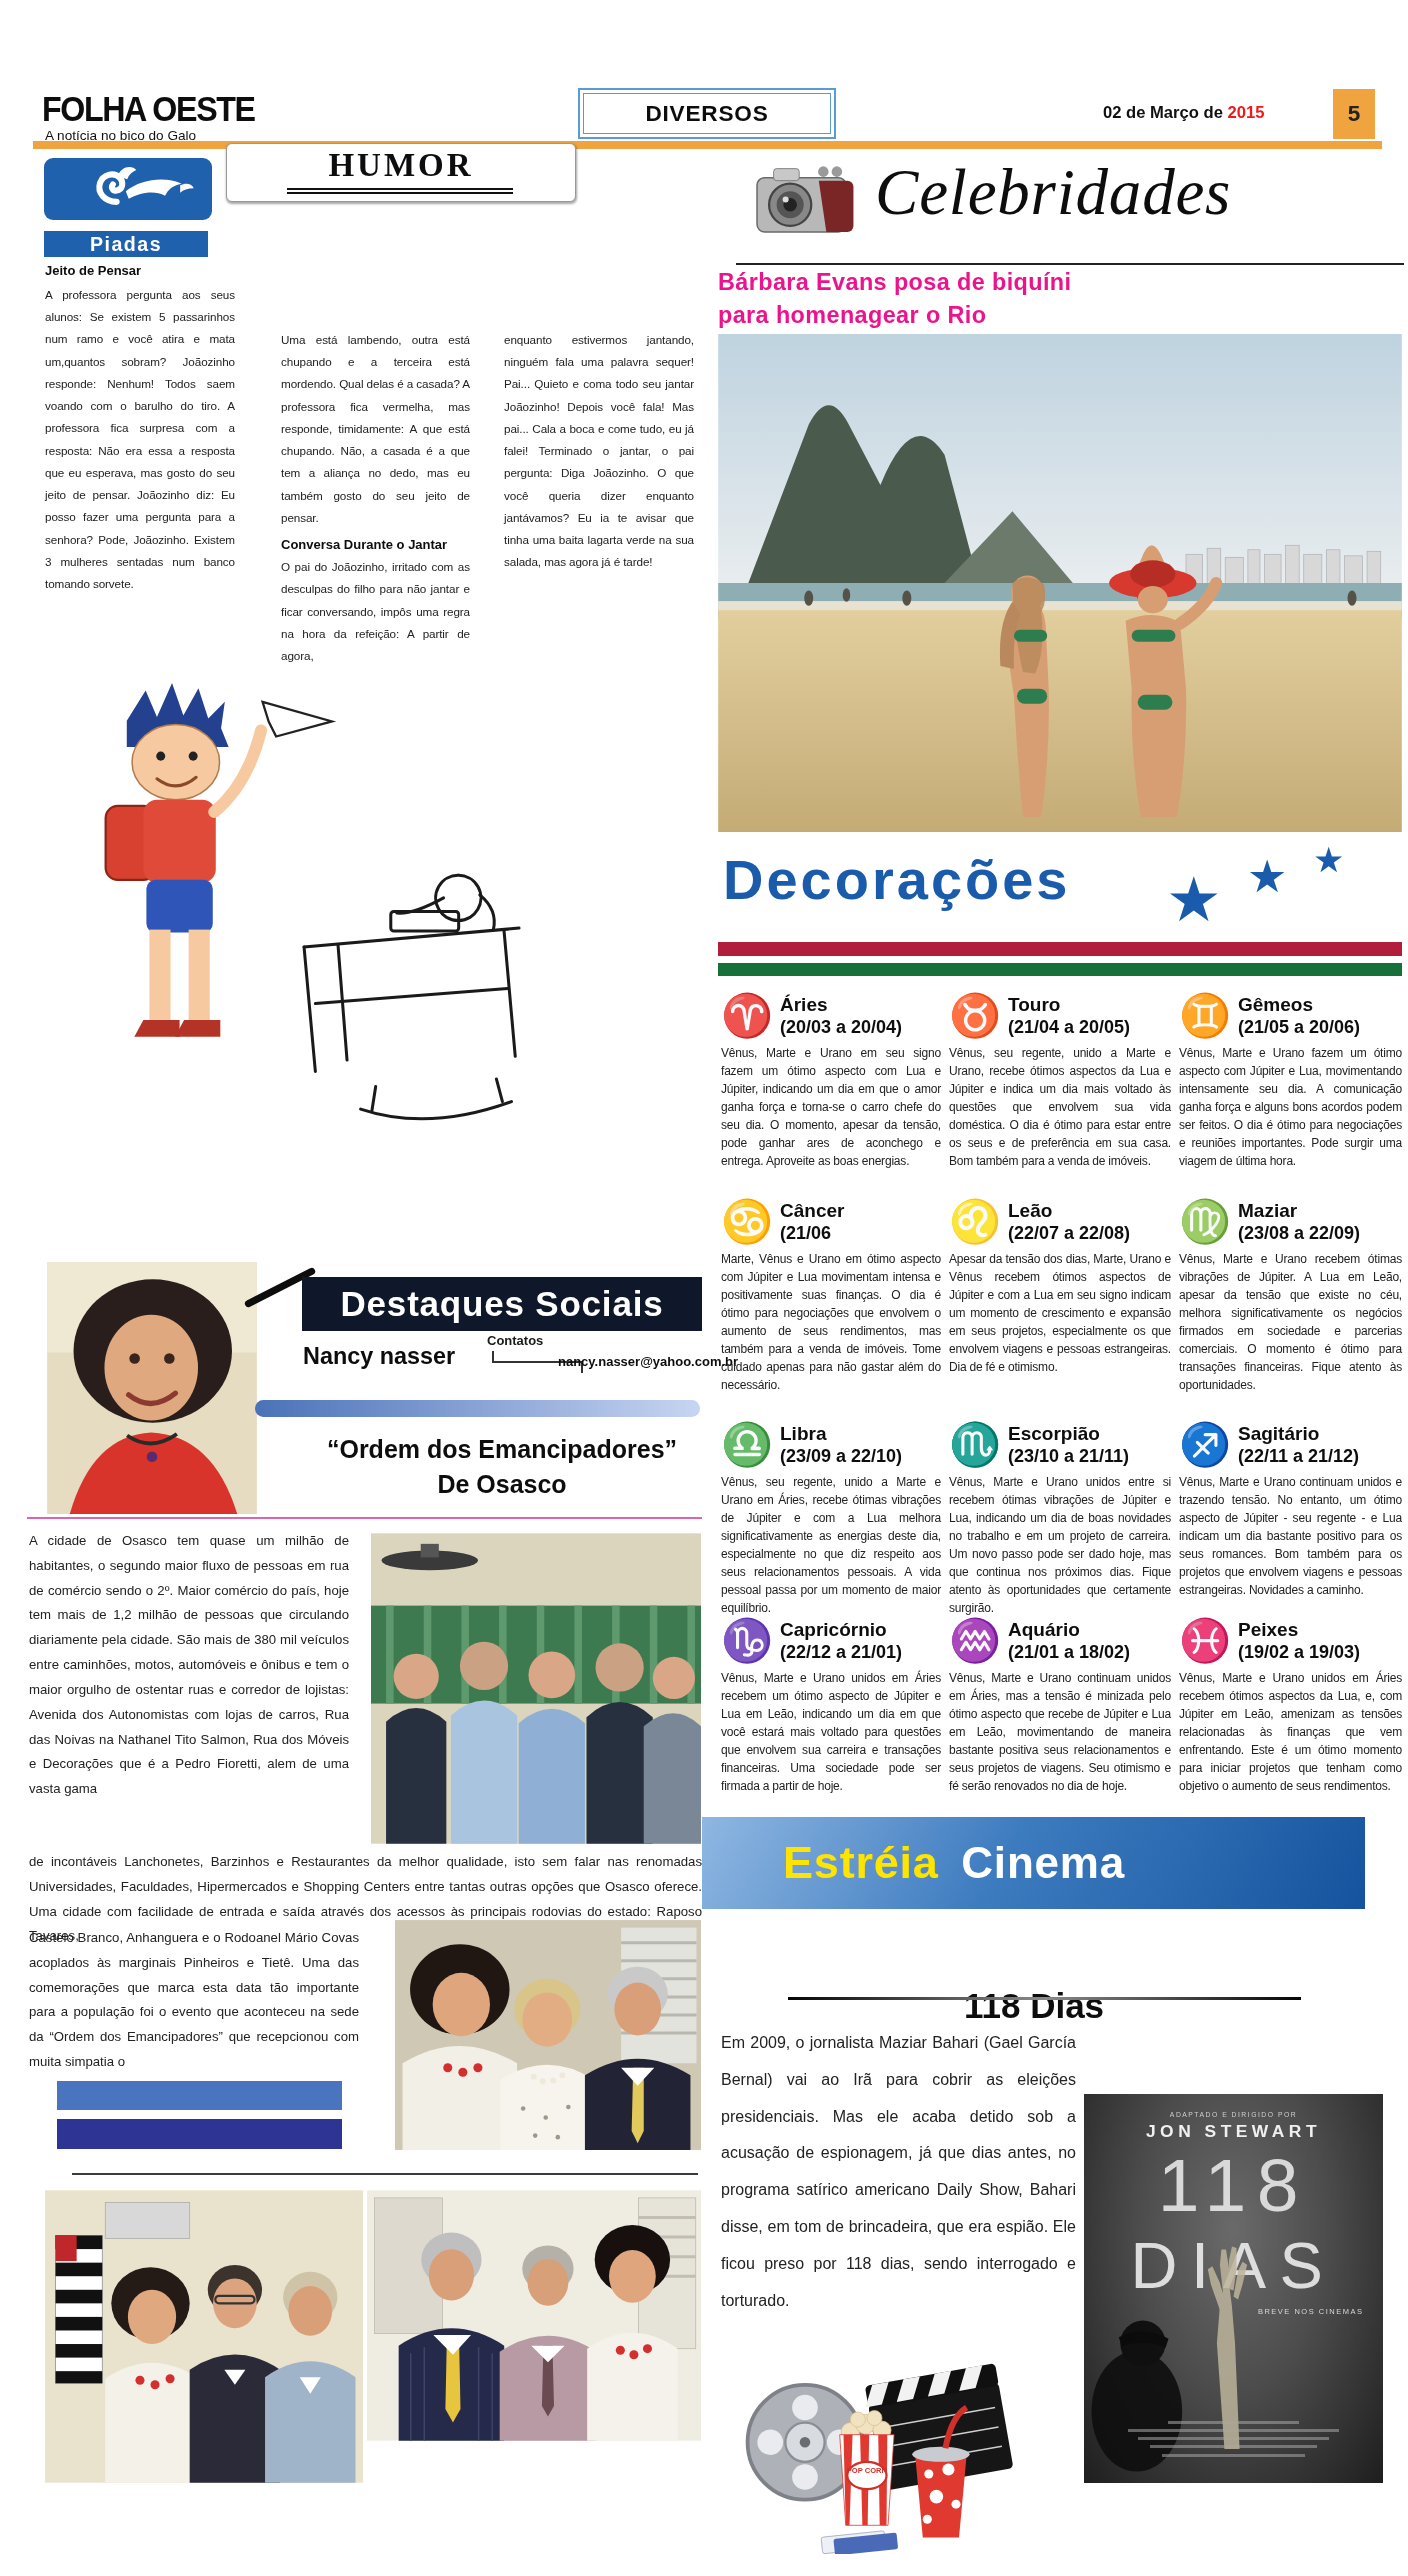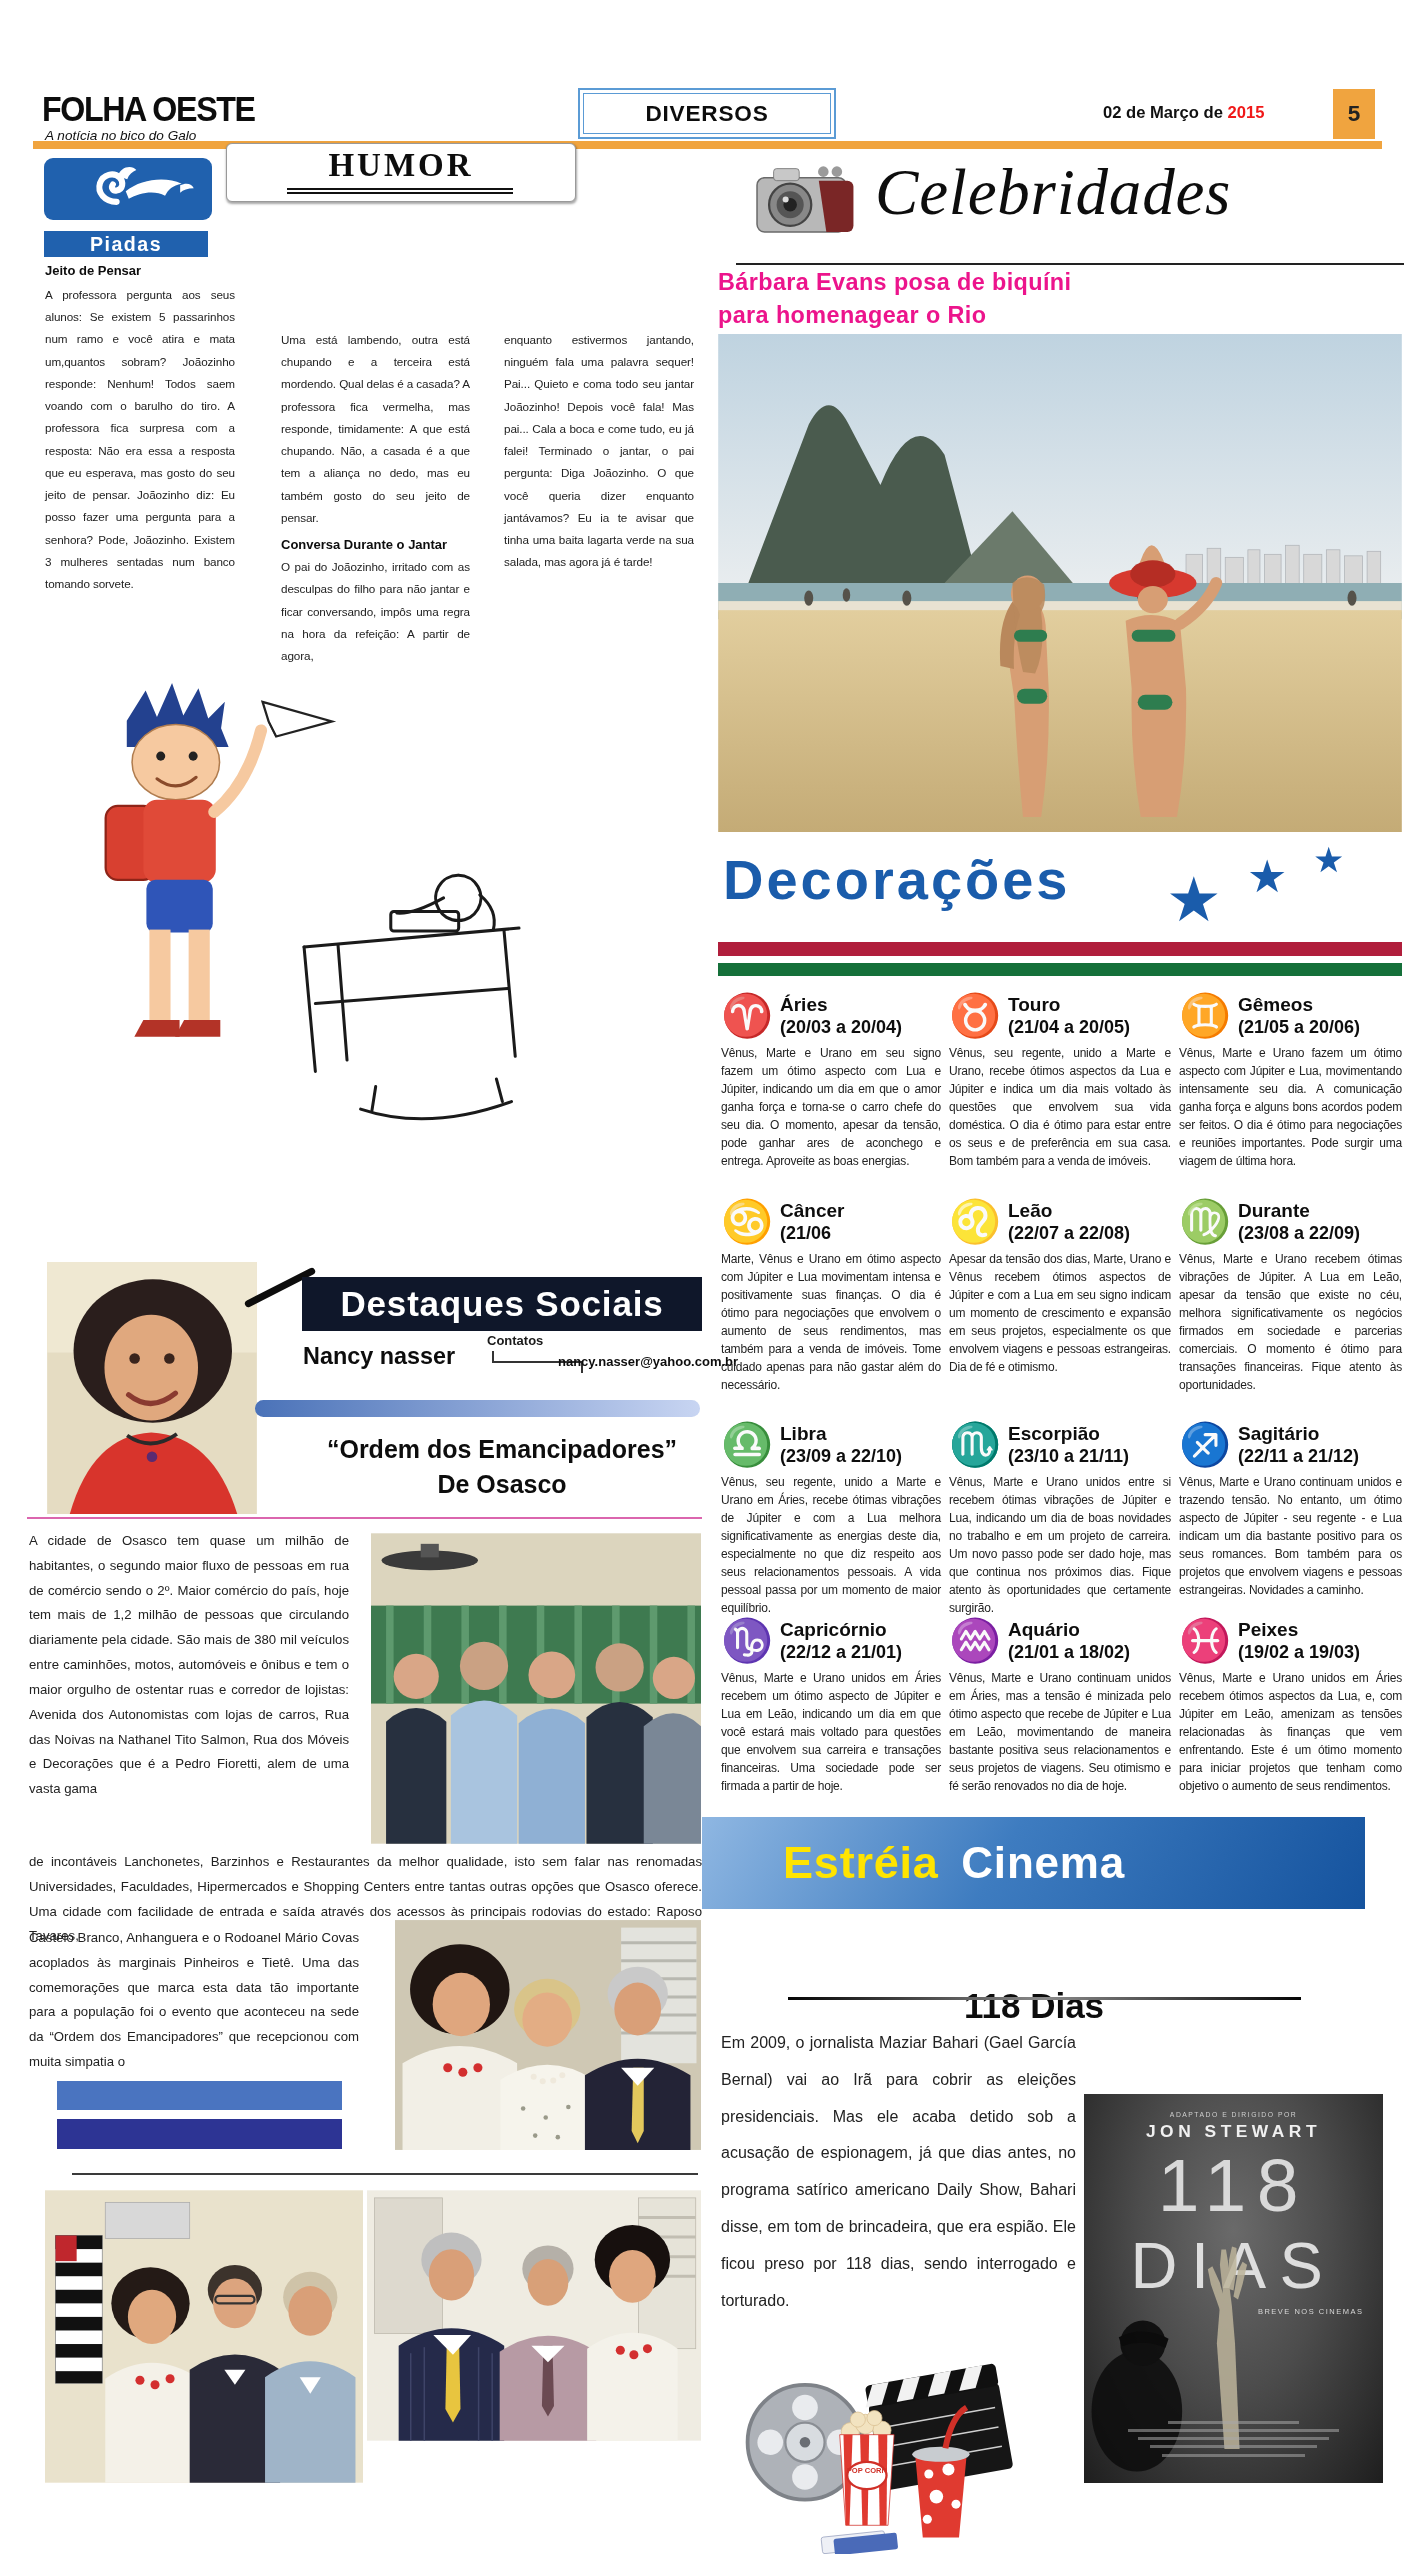--- a/index.html
+++ b/index.html
@@ -7,21 +7,21 @@
   .page {
     position:relative; width:1409px; height:2576px; background:#ffffff;
     font-family:"Liberation Sans", sans-serif; color:#1a1a1a; overflow:hidden;
     margin:0 auto;
   }
   .abs { position:absolute; }
 
   
   .masthead-title { left:42px; top:89px; font-size:35px; font-weight:bold; letter-spacing:-1.5px;
     transform:scaleX(.92); transform-origin:left; color:#0d0d0d; }
-  .masthead-tagline { left:45px; top:128px; font-size:13.6px; color:#111;font-style:italic; }
+  .masthead-tagline { left:45px; top:128px; font-size:13.6px; color:#111; }
   .diversos-box { left:578px; top:88px; width:258px; height:51px; border:2.3px solid #5b9bd5; background:#fff; padding:3px; }
   .diversos-inner { width:100%; height:100%; border:1.5px solid #5b9bd5; display:flex; align-items:center; justify-content:center;
     font-size:22.6px; font-weight:bold; letter-spacing:0.8px; color:#0d0d0d; }
   .edition-date { left:1103px; top:103px; font-size:16.6px; font-weight:bold; color:#111; }
   .edition-date .yr { color:#f01818; }
   .page-num { left:1333px; top:89px; width:42px; height:50px; background:#f0a43f; display:flex; align-items:center; justify-content:center;
     font-size:22.6px; font-weight:bold; color:#222; }
   .orange-bar { left:33px; top:141px; width:1349px; height:8.3px; background:#f0a43f; }
 
   
@@ -518,21 +518,21 @@
           <div class="sign-name">Leão</div>
         <div class="sign-dates">(22/07 a 22/08)</div>
         </div>
       </div>
     <div class="sign-body">Apesar da tensão dos dias, Marte, Urano e Vênus recebem ótimos aspectos de Júpiter e com a Lua em seu signo indicam um momento de crescimento e expansão em seus projetos, especialmente os que envolvem viagens e pessoas estrangeiras. Dia de fé e otimismo.</div>
   </div>
   <div class="abs sign" style="left:1179px; top:1200px; width:223px;">
     <div class="sign-head">
         <span class="sign-icon">♍</span>
       <div>
-          <div class="sign-name">Durante</div>
+          <div class="sign-name">Maziar</div>
         <div class="sign-dates">(23/08 a 22/09)</div>
         </div>
       </div>
     <div class="sign-body">Vênus, Marte e Urano recebem ótimas vibrações de Júpiter. A Lua em Leão, apesar da tensão que existe no céu, melhora significativamente os negócios firmados em sociedade e parcerias comerciais. O momento é ótimo para transações financeiras. Fique atento às oportunidades.</div>
   </div>
 
   <div class="abs sign" style="left:721px; top:1423px;">
     <div class="sign-head">
         <span class="sign-icon">♎</span>
       <div>

